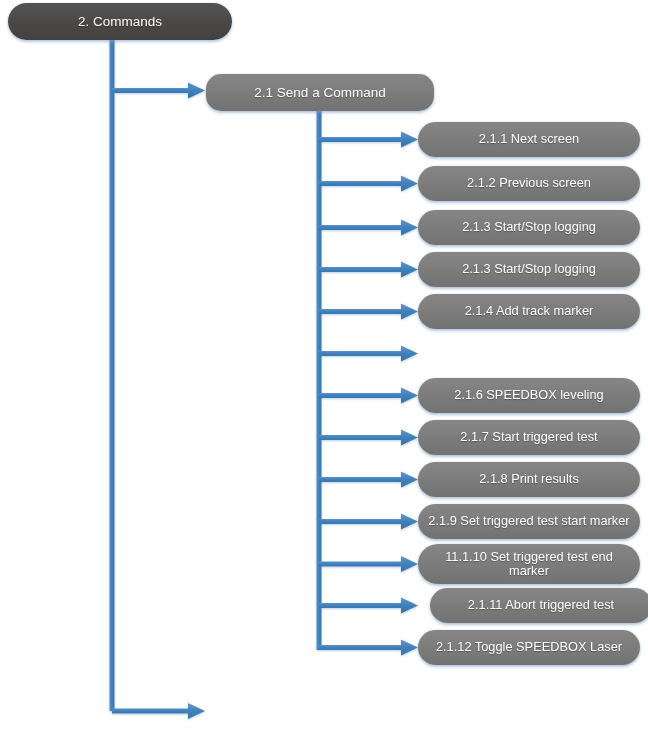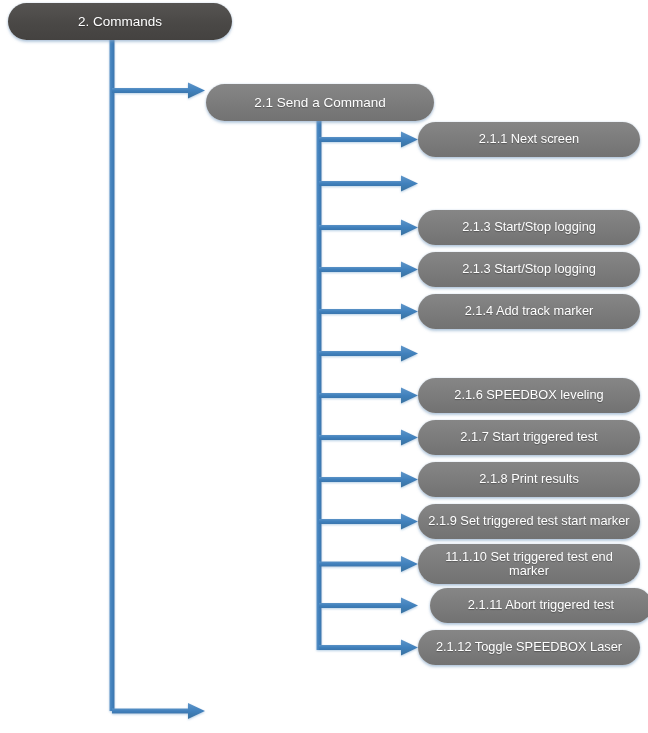--- a/index.html
+++ b/index.html
@@ -152,29 +152,32 @@
         <rect x="319" y="645" width="82" height="5" fill="url(#blueShaftH)"></rect>
         <polygon points="401,639.5 418,647.5 401,655.5" fill="url(#blueHead)"></polygon>
       </g>
     </g>
   </svg>
 
   <div class="node node-root" style="left:8px; top:3px; width:224px; height:37px;">
     <span class="node-label">2. Commands</span>
   </div>
 
-  <div class="node node-branch" style="left:206px; top:84px; width:228px; height:37px;">
+  <div class="node node-branch" style="left:206px; top:74px; width:228px; height:37px;border-radius:15px;">
     <span class="node-label">2.1 Send a Command</span>
   </div>
 
 
   <div class="node node-leaf" style="left:418px; top:122px; width:222px; height:35px;">
     <span class="node-label">2.1.1 Next screen</span>
   </div>
 
+  <div class="node node-leaf" style="left:418px; top:166px; width:222px; height:35px;">
+    <span class="node-label">2.1.2 Previous screen</span>
+  </div>
 
   <div class="node node-leaf" style="left:418px; top:210px; width:222px; height:35px;">
     <span class="node-label">2.1.3 Start/Stop logging</span>
   </div>
 
   <div class="node node-leaf" style="left:418px; top:252px; width:222px; height:35px;">
     <span class="node-label">2.1.3 Start/Stop logging</span>
   </div>
 
   <div class="node node-leaf" style="left:418px; top:294px; width:222px; height:35px;text-align:center;">

